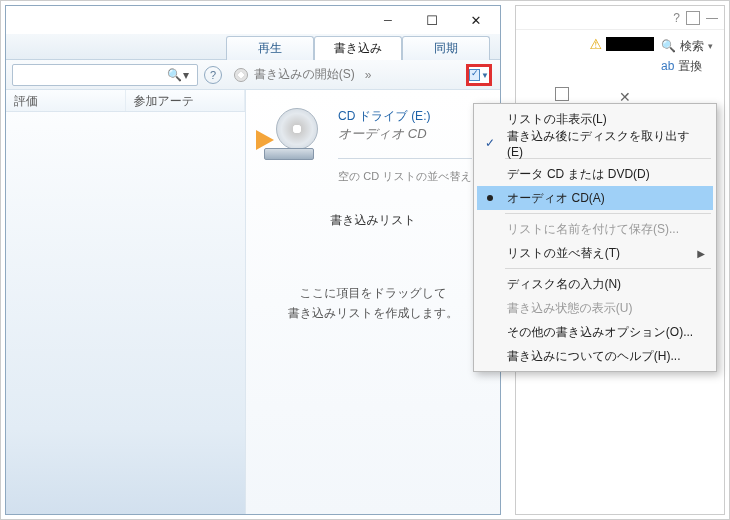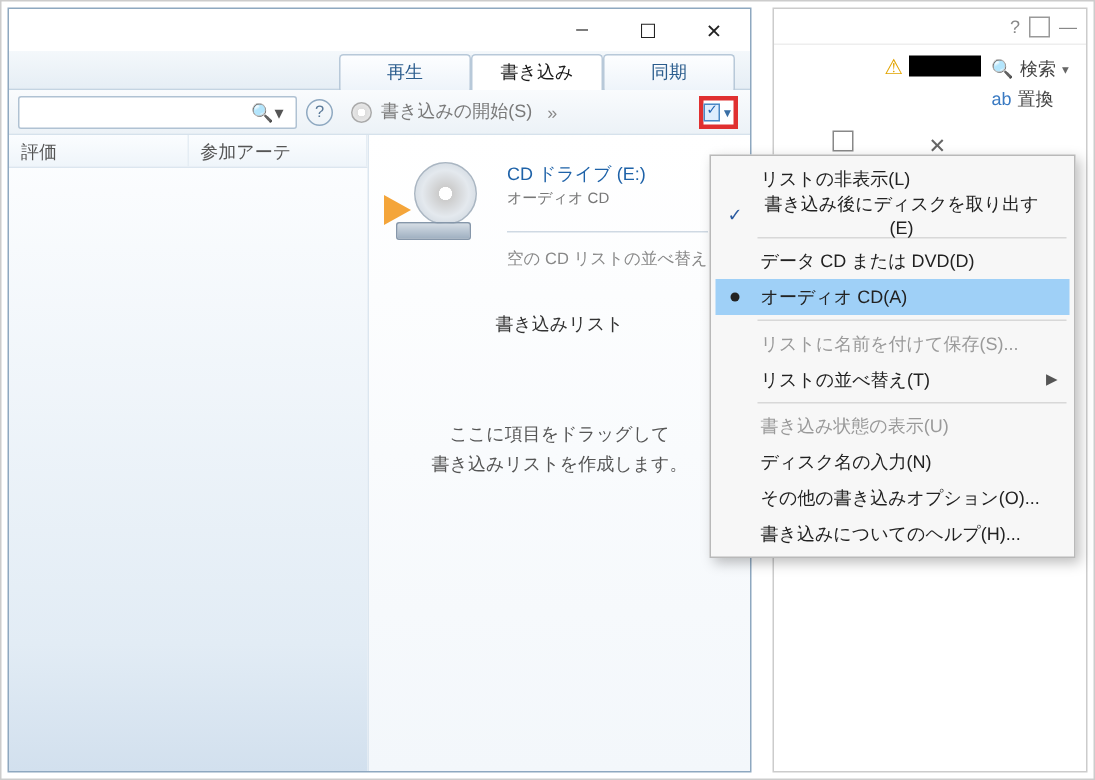--- a/index.html
+++ b/index.html
@@ -43,28 +43,28 @@
   .wmp-cols { width:240px; border-right:1px solid #dce6ef; background:linear-gradient(180deg,#fdfeff,#e2ecf5 80%,#d2e0ee);}
   .col-headers { height:22px; display:flex; border-bottom:1px solid #dce6ef; background:linear-gradient(#fbfdff,#eff5fa);}
   .col-h { flex:0 0 50%; padding:3px 8px; color:#555; border-right:1px solid #e5edf4;}
   .wmp-burn-pane { flex:1; background:linear-gradient(180deg,#ffffff,#f3f7fb); padding:18px 14px; color:#444; text-align:center;}
   .drive-row { display:flex; gap:20px; text-align:left; margin-bottom:8px;}
   .drive-art { width:58px; height:52px; position:relative; flex-shrink:0;}
   .drive-art .cd { width:42px;height:42px;border-radius:50%;background:radial-gradient(circle,#fff 15%,#ccc 16%,#e4e9ee 55%,#c3cdd7);border:1px solid #aab6c2; position:absolute; right:0; top:0;}
   .drive-art .arrow { position:absolute; left:-4px; top:22px; width:0;height:0;border-top:10px solid transparent;border-bottom:10px solid transparent;border-left:18px solid #f4a53a;}
   .drive-art .bar { position:absolute; left:4px; bottom:0; width:50px;height:12px;background:linear-gradient(#d5dde5,#9fb0c1);border:1px solid #8697aa;border-radius:2px;}
   .drive-title { color:#1e62a8;}
-  .drive-sub { color:#777; font-size:10px;}
+  .drive-sub { color:#777; font-size:13px;font-style:italic;}
   .insert-txt { color:#888; font-size:11px; margin-top:10px;}
   .burn-list-hdr { margin-top:28px; color:#333;}
   .drag-hint { margin-top:54px; color:#555; line-height:1.7;}
   
   
   .ctx { position:absolute; top:102px; left:472px; width:244px; background:#f7f7f7; border:1px solid #b9b9b9; box-shadow:3px 3px 8px rgba(0,0,0,.25); padding:3px;}
-  .ctx .mi { height:24px; display:flex; align-items:center; padding:0 18px 0 30px; position:relative; color:#222;text-align:center;}
+  .ctx .mi { height:24px; display:flex; align-items:center; padding:0 18px 0 30px; position:relative; color:#222;}
   .ctx .mi.disabled { color:#9a9a9a;}
   .ctx .mi .chk { position:absolute; left:8px; color:#2a5aa0; font-size:12px;}
   .ctx .mi .radio { position:absolute; left:10px; width:6px;height:6px;border-radius:50%;background:#222;}
   .ctx .mi .sub-arrow { position:absolute; right:8px; color:#555; font-size:10px;}
   .ctx .mi.sel { background:#9fd0f7;}
   .ctx hr { border:none; border-top:1px solid #d8d8d8; margin:3px 2px 3px 28px;}
   
   
   .float-x { position:absolute; top:88px; left:618px; color:#666; font-size:14px;}
   .float-box { position:absolute; top:86px; left:554px; width:14px;height:14px;border:1px solid #888;}
@@ -172,25 +172,25 @@
     </div>
   <hr>
   <div class="mi disabled">
       <span>リストに名前を付けて保存(S)...</span>
     </div>
   <div class="mi">
       <span>リストの並べ替え(T)</span>
       <span class="sub-arrow">▶</span>
     </div>
   <hr>
+  <div class="mi">
+      <span>ディスク名の入力(N)</span>
+    </div>
   <div class="mi disabled">
       <span>書き込み状態の表示(U)</span>
-    </div>
-  <div class="mi">
-      <span>ディスク名の入力(N)</span>
     </div>
   <div class="mi">
       <span>その他の書き込みオプション(O)...</span>
     </div>
   <div class="mi">
       <span>書き込みについてのヘルプ(H)...</span>
     </div>
 </div>
 
 </body></html>

